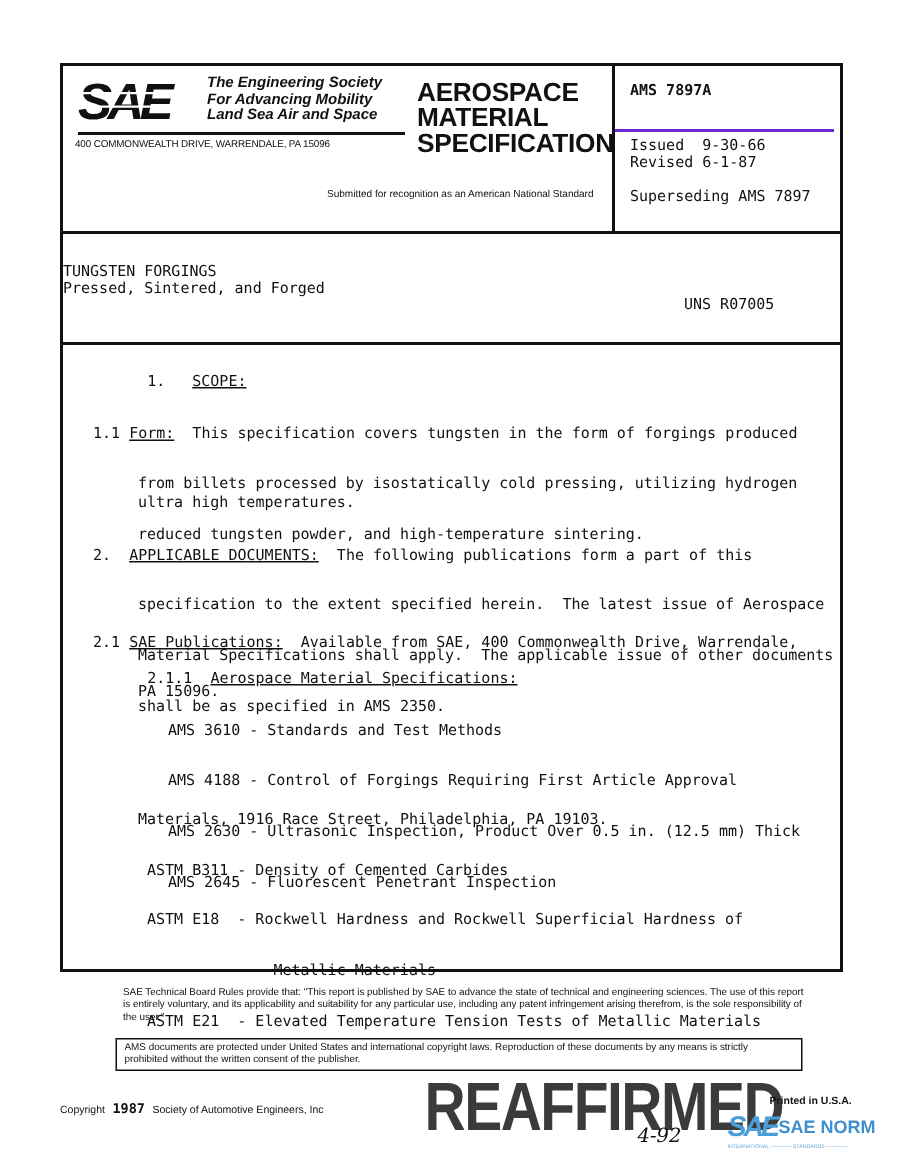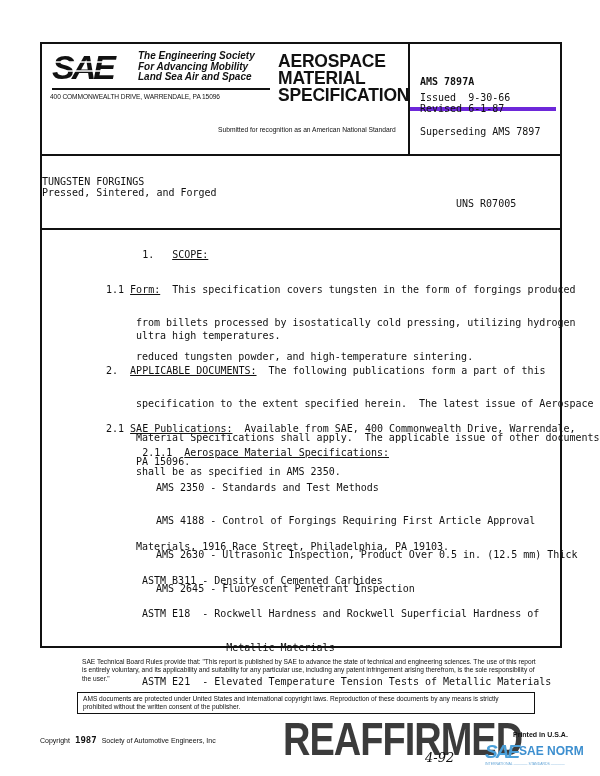--- a/index.html
+++ b/index.html
@@ -1,41 +1,41 @@
 <!DOCTYPE html>
 <html><head>
   <meta charset="utf-8">
   <style>
     html, body { margin:0; padding:0; background:#fff; }
     body { width:600px; height:776px; position:relative; overflow:hidden; color:#111; }
     .frame { position:absolute; left:40px; top:42px; width:522px; height:606px; border:2px solid #111; box-sizing:border-box; }
     .hdr { position:absolute; left:0; top:0; width:518px; height:110px; border-bottom:2px solid #111; }
     .hdr-left { position:absolute; left:0; top:0; width:366px; height:110px; border-right:2px solid #111; }
     .hdr-right { position:absolute; left:368px; top:0; width:150px; height:110px; }
-    .ams-box { position:absolute; left:0; top:0; width:146px; height:42px; border-bottom:4px solid #6d28d9;margin-top:21px; }
+    .ams-box { position:absolute; left:0; top:0; width:146px; height:42px; border-bottom:2px solid #6d28d9; }
     .mono { font-family:"DejaVu Sans Mono","Liberation Mono",monospace; }
     .sans { font-family:"Liberation Sans","DejaVu Sans",sans-serif; }
 
     .sae-logo { position:absolute; left:10px; top:8px; width:82px; height:30px; }
     .sae-tag { position:absolute; left:96px; top:7px; font-size:10px; line-height:10.5px; font-style:italic; font-weight:bold; }
     .sae-rule { position:absolute; left:10px; top:44px; width:218px; border-top:2px solid #111; }
     .sae-addr { position:absolute; left:8px; top:49px; font-size:6.6px; letter-spacing:-0.1px; }
     .ams-title { position:absolute; left:236px; top:9px; font-size:17.5px; font-weight:bold; line-height:17px; letter-spacing:-0.2px; }
     .submitted { position:absolute; left:176px; top:82px; font-size:6.7px; }
 
     .ams-num { position:absolute; left:10px; top:11px; font-size:10px; font-weight:bold; }
     .dates { position:absolute; left:10px; top:48px; font-size:10px; line-height:11px; }
     .supersede { position:absolute; left:10px; top:82px; font-size:10px; }
 
     .title-sec { position:absolute; left:0; top:112px; width:518px; height:72px; border-bottom:2px solid #111; }
     .t1 { position:absolute; left:0; width:440px; top:20px; font-size:10px; line-height:11px; }
     .uns { position:absolute; left:414px; top:42px; font-size:10px; }
 
     .body { position:absolute; left:0; top:186px; width:518px; font-size:10px; line-height:11.3px; white-space:pre; }
-    .para { position:absolute;margin-left:44px; }
+    .para { position:absolute; }
     .u { text-decoration:underline; }
 
     .board { position:absolute; left:82px; top:658px; font-size:6.6px; line-height:8.4px; width:460px; }
     .copy-box { position:absolute; left:77px; top:692px; width:458px; height:22px; border:1.5px solid #111; box-sizing:border-box; padding:2px 5px; font-size:6.6px; line-height:8.4px; }
     .copyright { position:absolute; left:40px; top:735px; font-size:7px; }
     .copyright b { font-family:"DejaVu Sans Mono",monospace; font-size:9px; margin:0 5px;text-align:right; }
     .stamp { position:absolute; left:283px; top:714px; font-size:38px; font-weight:bold; font-family:"Liberation Sans",sans-serif; letter-spacing:-1px; color:#1a1a1a; transform:scaleY(1.2); transform-origin:top left; opacity:0.85; }
     .stamp-date { position:absolute; left:425px; top:750px; font-size:13px; font-style:italic; font-family:"DejaVu Serif",serif; }
     .printed { position:absolute; left:513px; top:731px; font-size:7px; font-weight:bold; }
     .norm { position:absolute; left:485px; top:741px; width:112px; height:26px; }
@@ -113,21 +113,21 @@
     <div class="para" style="left:20px;top:170px">
       <div><span>2.1</span> <span class="u">SAE Publications:</span><span>  Available from SAE, 400 Commonwealth Drive, Warrendale,</span></div>
       <div style="padding-left:30px">PA 15096.</div>
     </div>
 
     <div class="para" style="left:20px;top:206px">
       <span>2.1.1</span>  <span class="u">Aerospace Material Specifications:</span>
     </div>
 
     <div class="para" style="left:70px;top:229px">
-      <div>AMS 2350 - Standards and Test Methods</div>
+      <div>AMS 3610 - Standards and Test Methods</div>
       <div>AMS 4188 - Control of Forgings Requiring First Article Approval</div>
       <div>AMS 2630 - Ultrasonic Inspection, Product Over 0.5 in. (12.5 mm) Thick</div>
       <div>AMS 2645 - Fluorescent Penetrant Inspection</div>
     </div>
 
     <div class="para" style="left:20px;top:288px">
       <div style="padding-left:30px">Materials, 1916 Race Street, Philadelphia, PA 19103.</div>
     </div>
 
     <div class="para" style="left:56px;top:322px">

